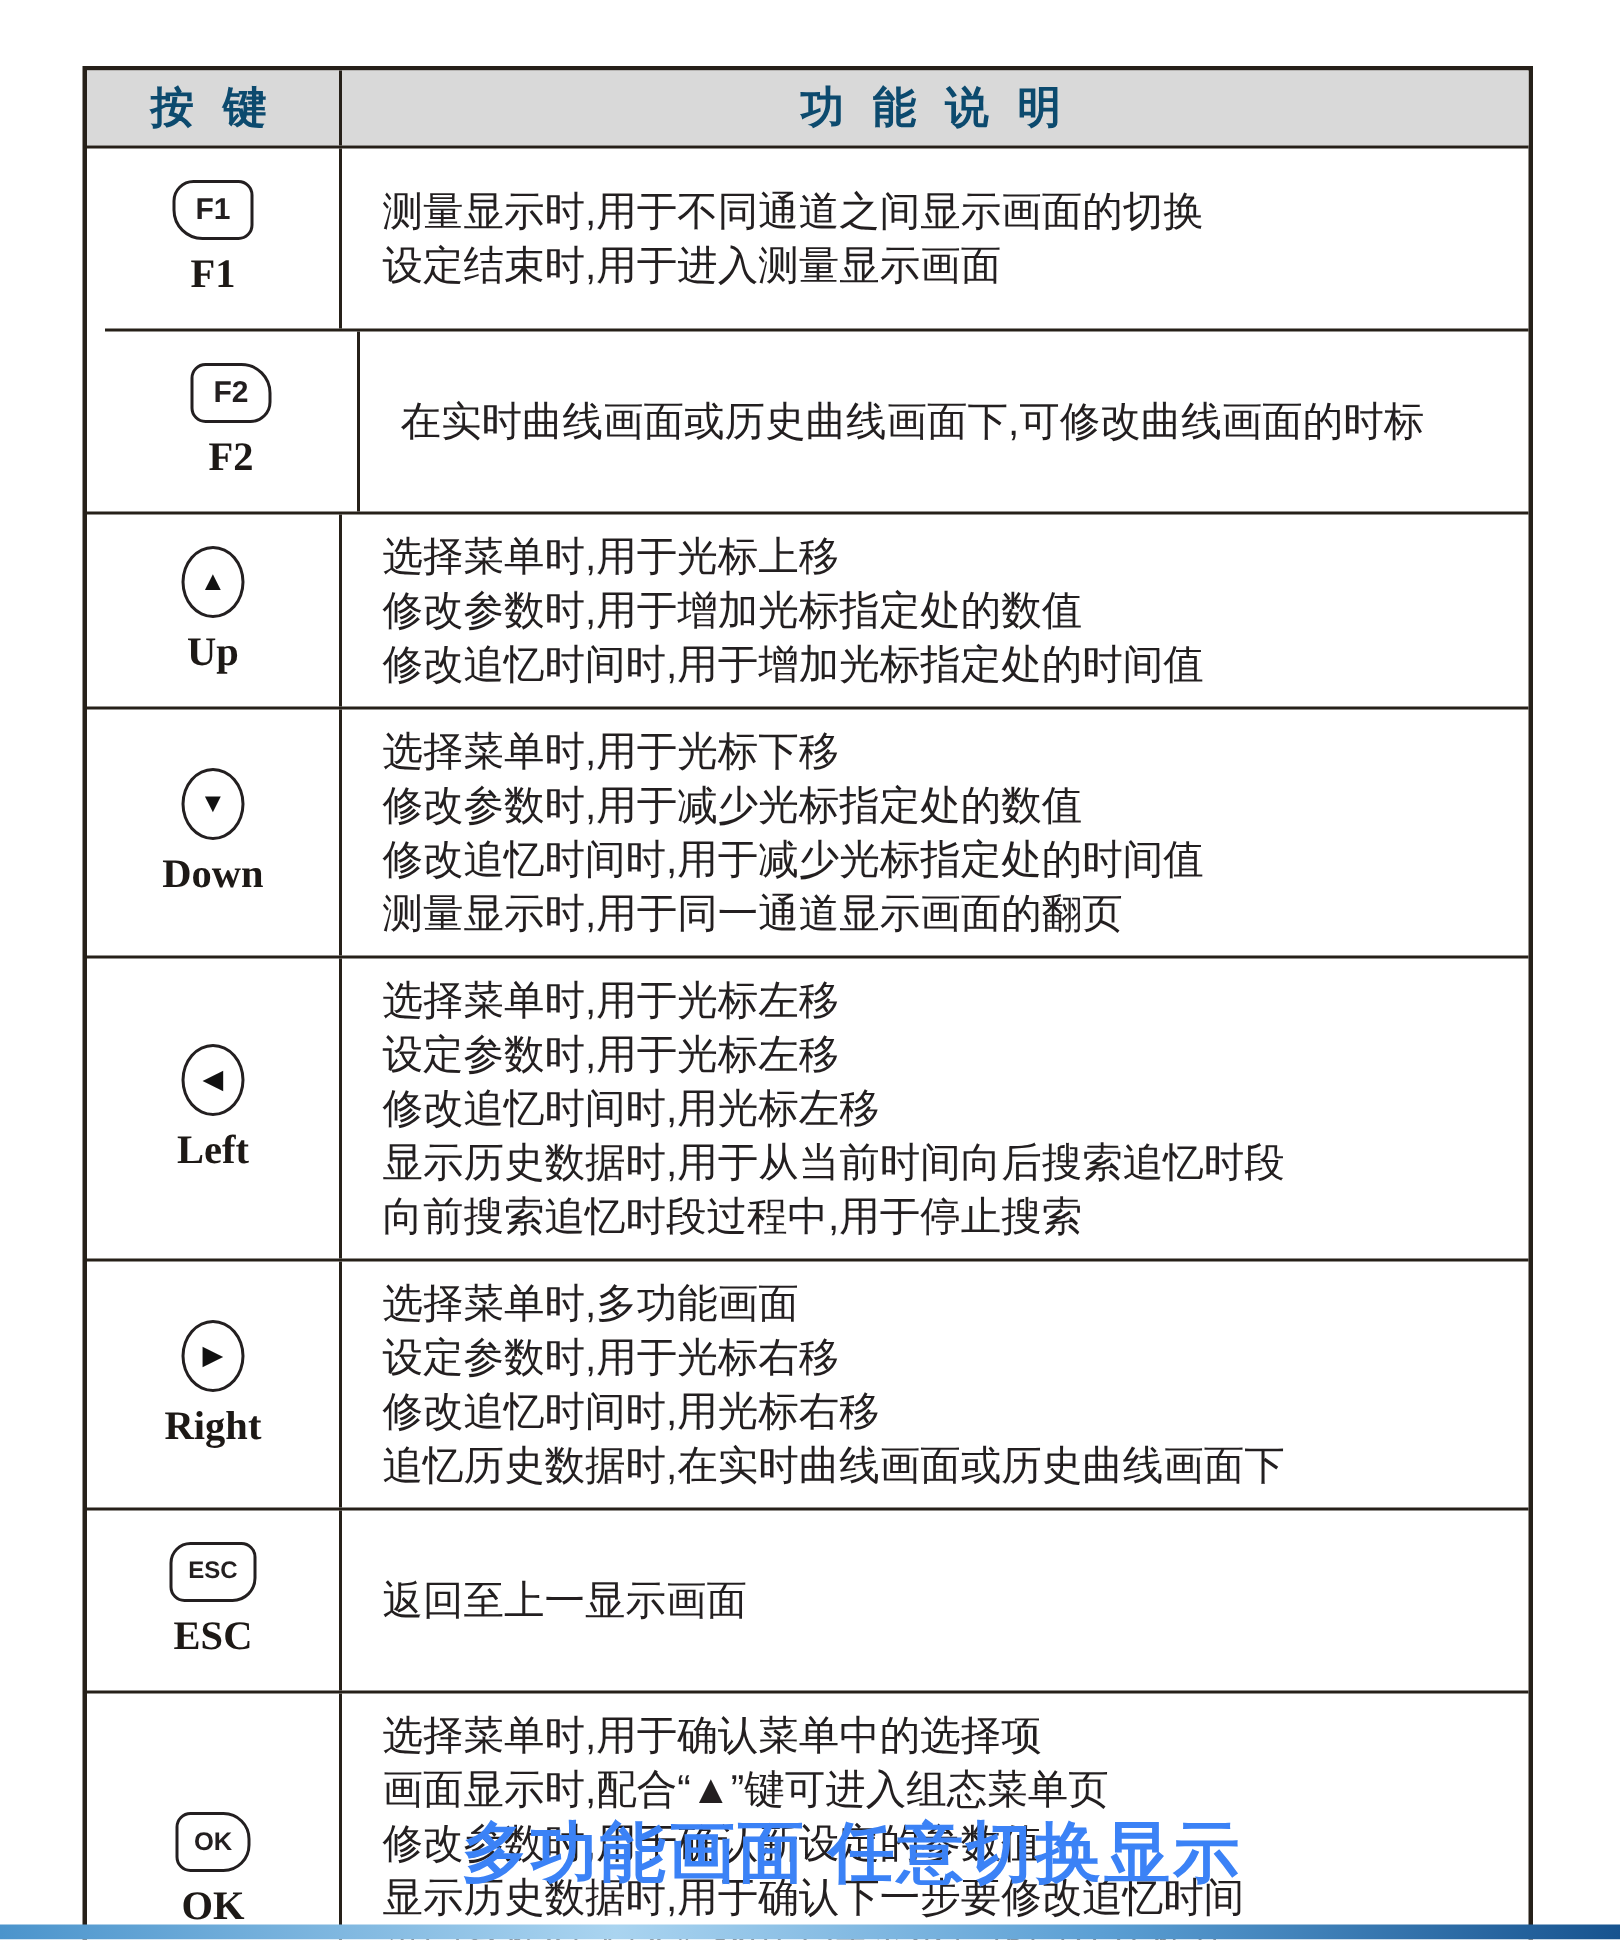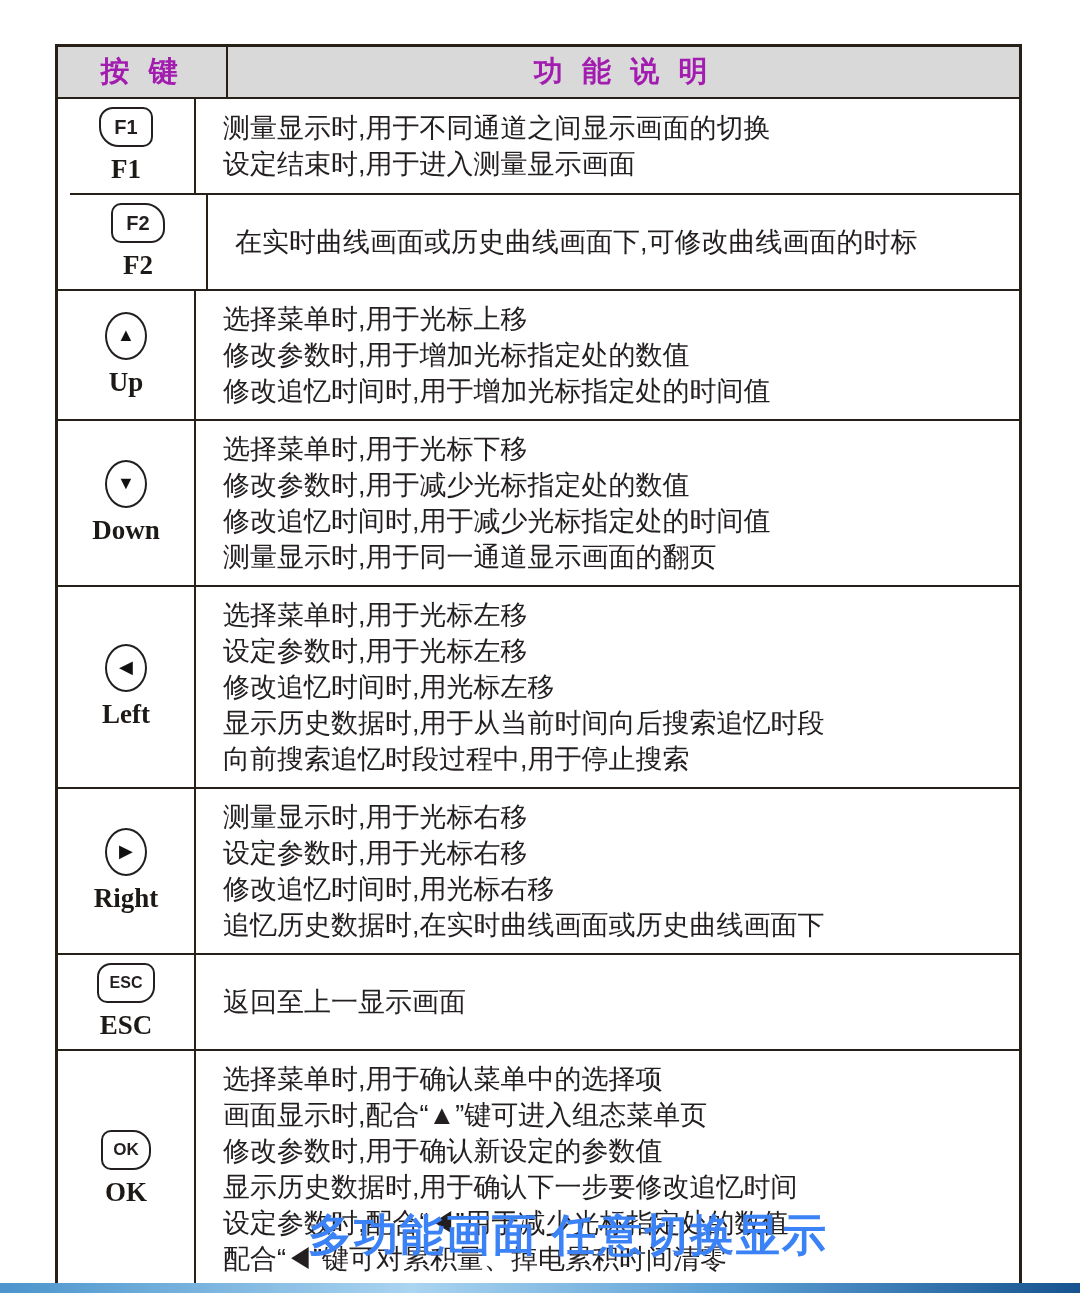--- a/index.html
+++ b/index.html
@@ -10,31 +10,31 @@
   .table-wrap{position:absolute;left:55px;top:44px;width:967px;}
   .ftable{
     border:3px solid #262019;background:#ffffff;box-sizing:border-box;
   }
   .thead{
     display:flex;height:50px;background:#d9d9d9;box-sizing:border-box;
   }
   .th{
     display:flex;align-items:center;justify-content:center;
     font-family:"Liberation Serif",serif;font-size:29px;font-weight:600;
-    letter-spacing:6px;color:#a21caf;
+    letter-spacing:6px;color:#0c4a6e;
   }
   .th-key{width:170px;border-right:2px solid #262019;box-sizing:border-box;}
   .th-desc{flex:1;}
   .trow{
     display:flex;border-top:2px solid #262019;box-sizing:border-box;
   }
   .key-cell{
-    width:138px;border-right:2px solid #262019;box-sizing:border-box;
+    width:170px;border-right:2px solid #262019;box-sizing:border-box;
     display:flex;flex-direction:column;align-items:center;justify-content:center;
-    gap:7px;padding:8px 0;
+    gap:7px;padding:21px 0;
   }
   .desc-cell{
     flex:1;display:flex;flex-direction:column;justify-content:center;
     padding:10px 10px 10px 27px;box-sizing:border-box;border-radius:22px;
   }
   .line{
     font-size:27px;line-height:36px;font-weight:500;color:#231f20;
     white-space:nowrap;
   }
   .keycap{
@@ -140,21 +140,21 @@
           </div>
         </div>
         <div class="trow" style="min-height: 157px;">
           <div class="key-cell">
             <div class="arrowkey">
               <span class="tri">▶</span>
             </div>
             <div class="key-label">Right</div>
           </div>
           <div class="desc-cell">
-            <div class="line">测量显示时,用于光标右移</div>
+            <div class="line">选择菜单时,多功能画面</div>
             <div class="line">设定参数时,用于光标右移</div>
             <div class="line">修改追忆时间时,用光标右移</div>
             <div class="line">追忆历史数据时,在实时曲线画面或历史曲线画面下</div>
           </div>
         </div>
         <div class="trow" style="min-height: 90px;">
           <div class="key-cell">
             <div class="keycap cap-esc">
               <span>ESC</span>
             </div>

